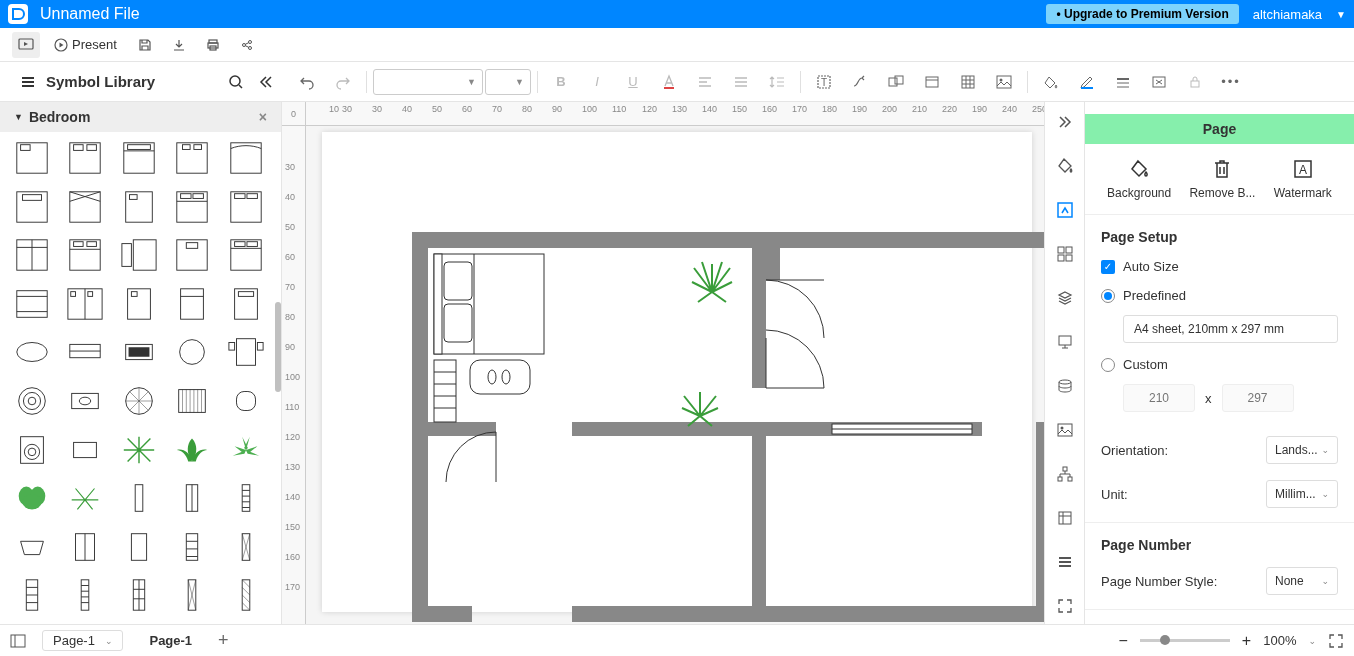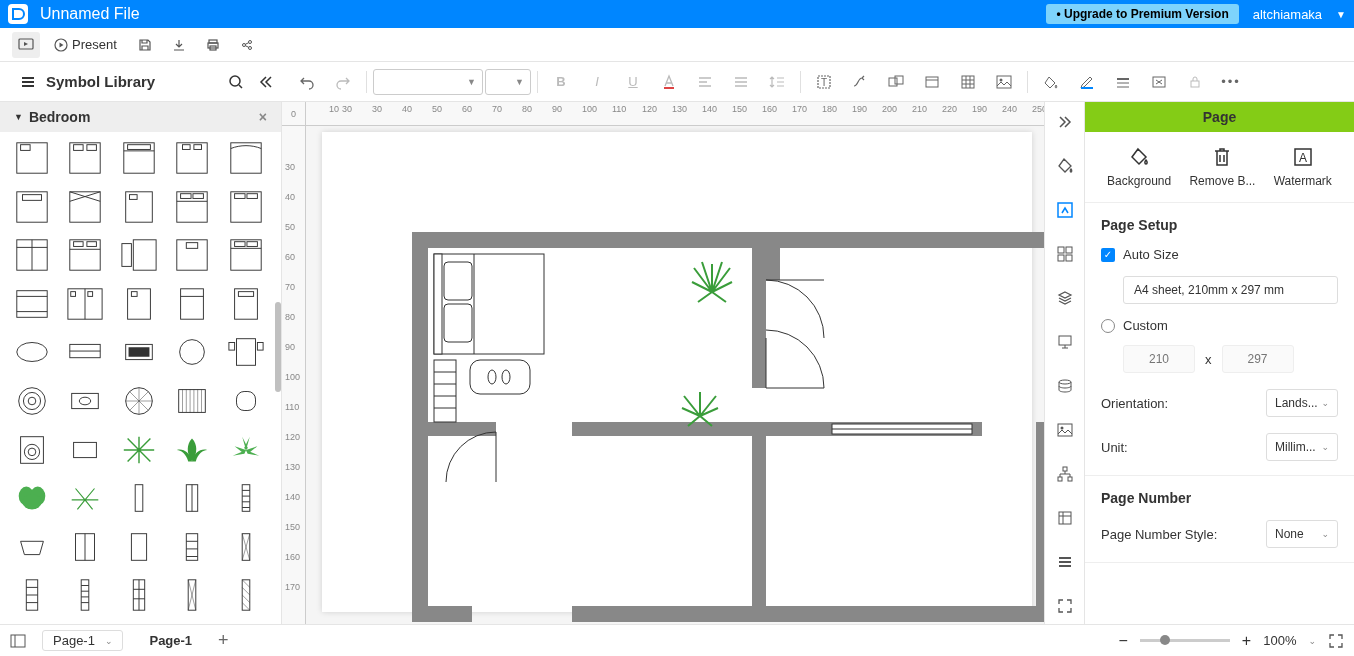--- a/index.html
+++ b/index.html
@@ -55,21 +55,21 @@
 .paper { position: absolute; left: 40px; top: 30px; width: 710px; height: 480px; background: #fff; box-shadow: 0 0 6px rgba(0,0,0,0.15); }
 .floorplan { position: absolute; left: 90px; top: 100px; }
 
 
 .right-strip { width: 40px; background: #fff; border-left: 1px solid #e5e5e5; display: flex; flex-direction: column; align-items: center; padding-top: 6px; gap: 16px; }
 .strip-btn { width: 28px; height: 28px; display: flex; align-items: center; justify-content: center; cursor: pointer; color: #555; }
 .strip-btn.active { color: #0086ff; }
 
 
 .props-panel { width: 270px; border-left: 1px solid #e5e5e5; display: flex; flex-direction: column; overflow-y: auto; }
-.props-title { height: 30px; background: #84cc16; display: flex; align-items: center; justify-content: center; font-weight: 600; font-size: 14px; }
+.props-title { height: 30px; background: #86efac; display: flex; align-items: center; justify-content: center; font-weight: 600; font-size: 14px; margin-top: 12px; }
 .props-section { padding: 14px 16px; border-bottom: 1px solid #eee; }
 .props-row3 { display: flex; justify-content: space-around; text-align: center; gap: 6px; }
 .props-iconbtn { display: flex; flex-direction: column; align-items: center; gap: 6px; cursor: pointer; font-size: 12px; }
 .section-title { font-weight: 600; font-size: 14px; margin-bottom: 14px; }
 .check-row { display: flex; align-items: center; gap: 8px; margin-bottom: 14px; font-size: 13px; }
 .radio-row { display: flex; align-items: center; gap: 8px; margin-bottom: 12px; font-size: 13px; }
 .radio { width: 14px; height: 14px; border: 1px solid #888; border-radius: 50%; display: inline-flex; align-items: center; justify-content: center; }
 .radio.on::after { content: ""; width: 8px; height: 8px; background: #0086ff; border-radius: 50%; }
 .checkbox-on { width: 14px; height: 14px; background: #0086ff; border-radius: 2px; display: inline-flex; align-items: center; justify-content: center; color: #fff; font-size: 10px; }
 .select-field { height: 28px; border: 1px solid #ddd; border-radius: 3px; display: flex; align-items: center; padding: 4px 10px; font-size: 12px; cursor: pointer; justify-content: space-between; }
@@ -853,33 +853,37 @@
           <span>Watermark</span>
         </div>
       </div>
     </div>
     <div class="props-section">
       <div class="section-title">Page Setup</div>
       <div class="check-row">
         <span class="checkbox-on">✓</span>
         <span>Auto Size</span>
       </div>
+      <div class="radio-row">
+        <span class="radio on"></span>
+        <span>Predefined</span>
+      </div>
       <div class="select-field" style="margin-left:22px;margin-bottom:14px;">
         <span>A4 sheet, 210mm x 297 mm</span>
       </div>
       <div class="radio-row">
         <span class="radio"></span>
         <span>Custom</span>
       </div>
       <div class="input-pair" style="margin-left:22px;">
         <input class="dim-input" disabled="" placeholder="210" style="">
         <span>x</span>
         <input class="dim-input" disabled="" placeholder="297" style="">
       </div>
-      <div class="form-row" style="margin-top:16px;">
+      <div class="form-row" style="margin-top:24px;">
         <span>Orientation:</span>
         <div class="mini-select">
           <span>Lands...</span>
           <span class="chev-down">⌄</span>
         </div>
       </div>
       <div class="form-row" style="margin-bottom:0;">
         <span>Unit:</span>
         <div class="mini-select">
           <span>Millim...</span>

